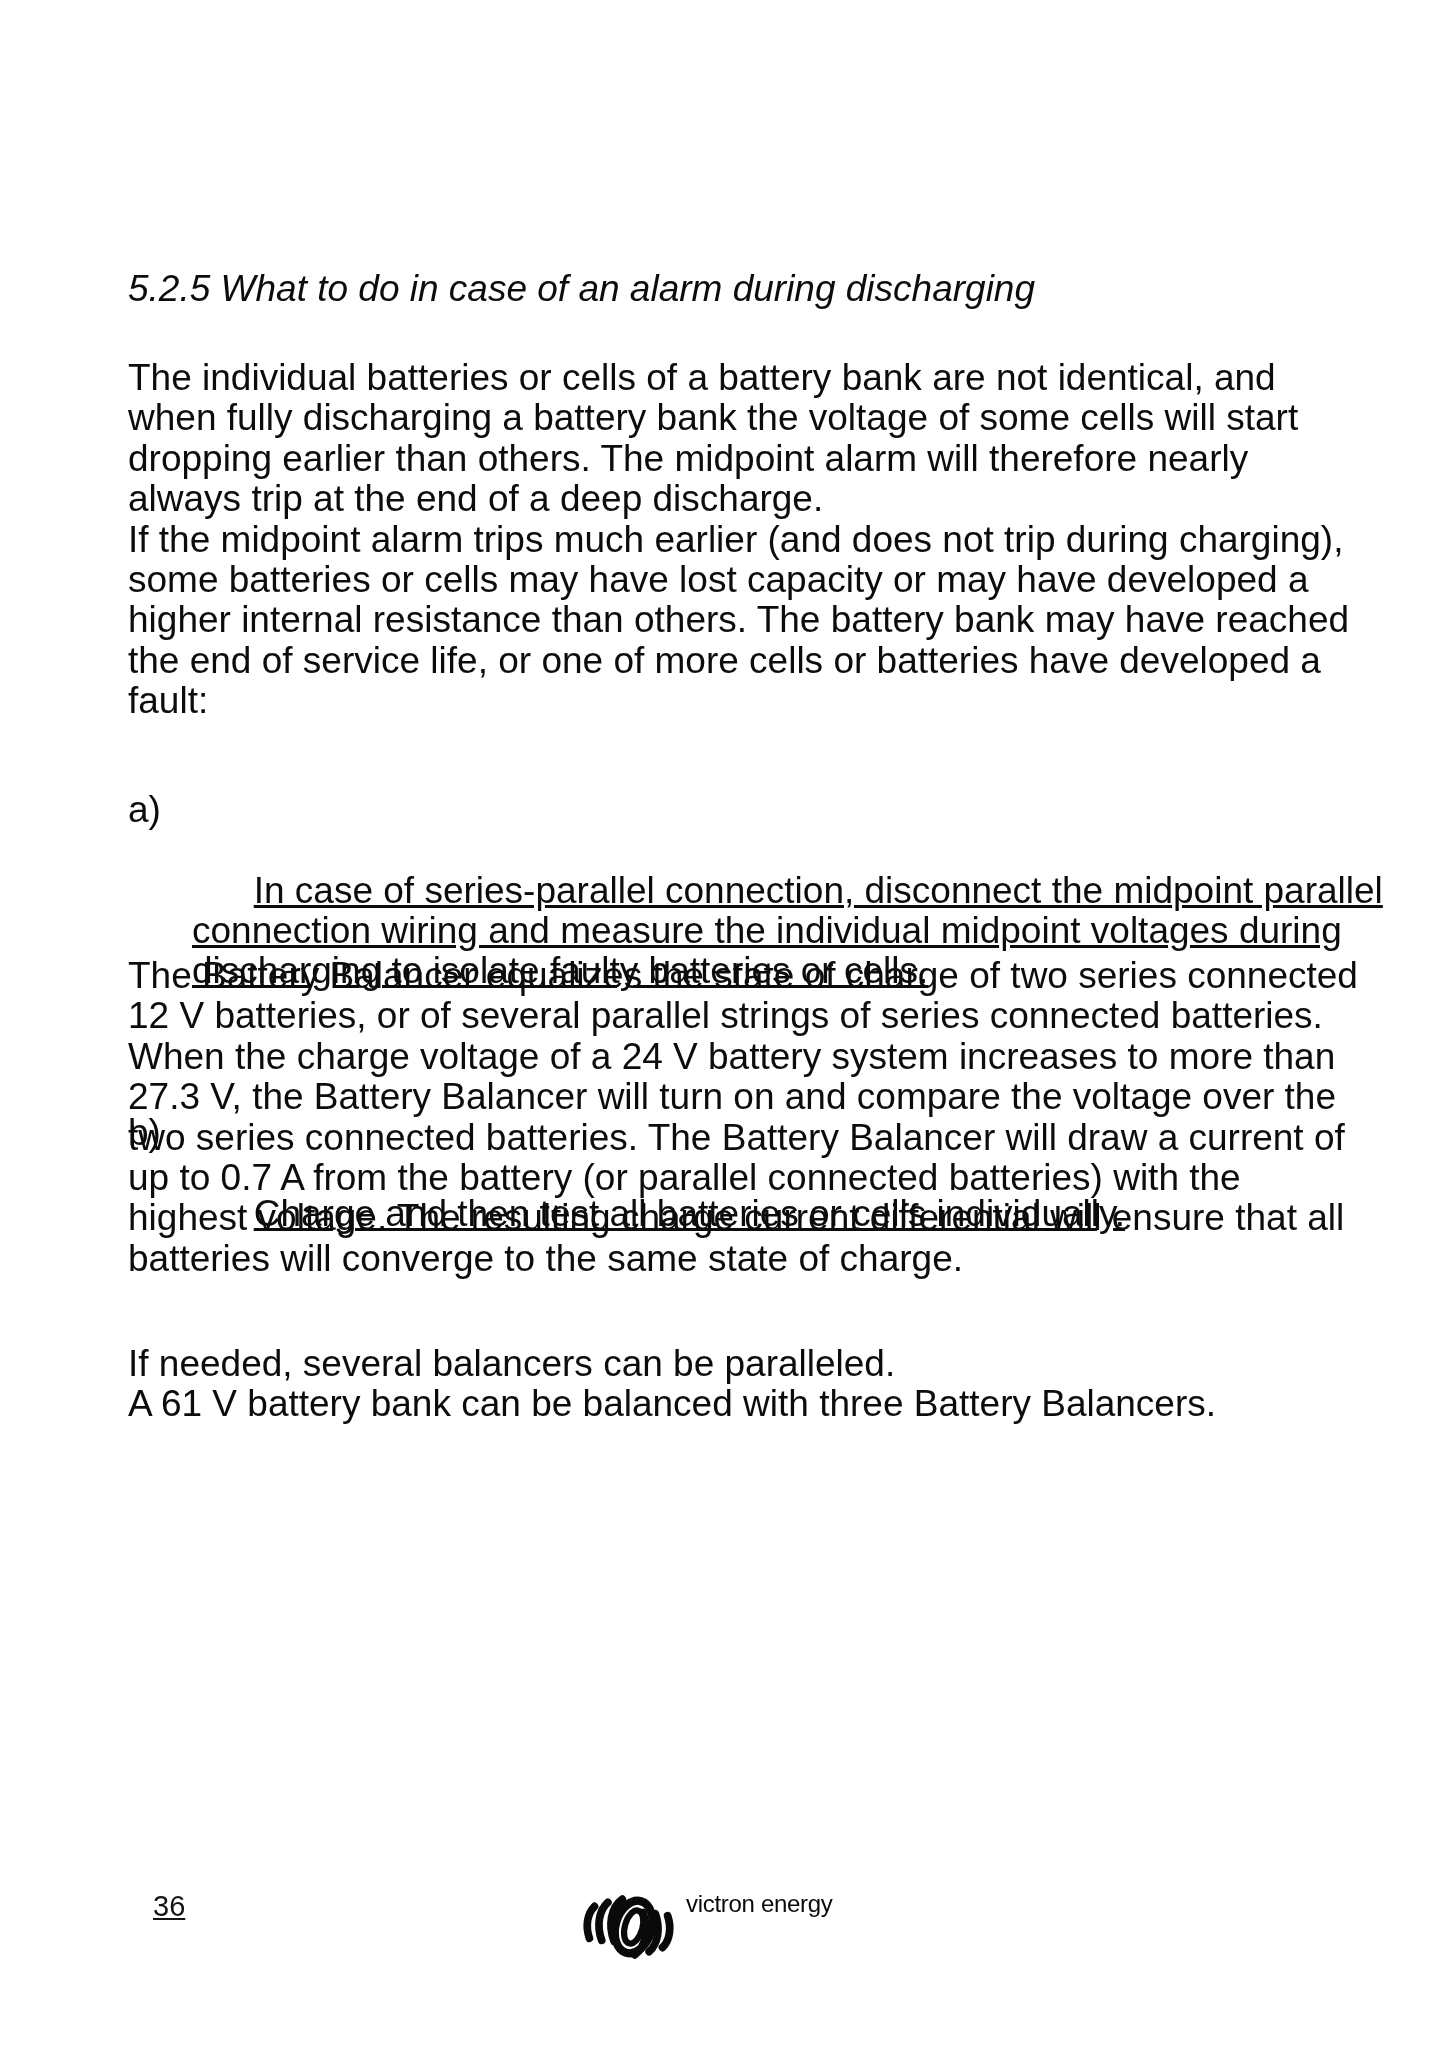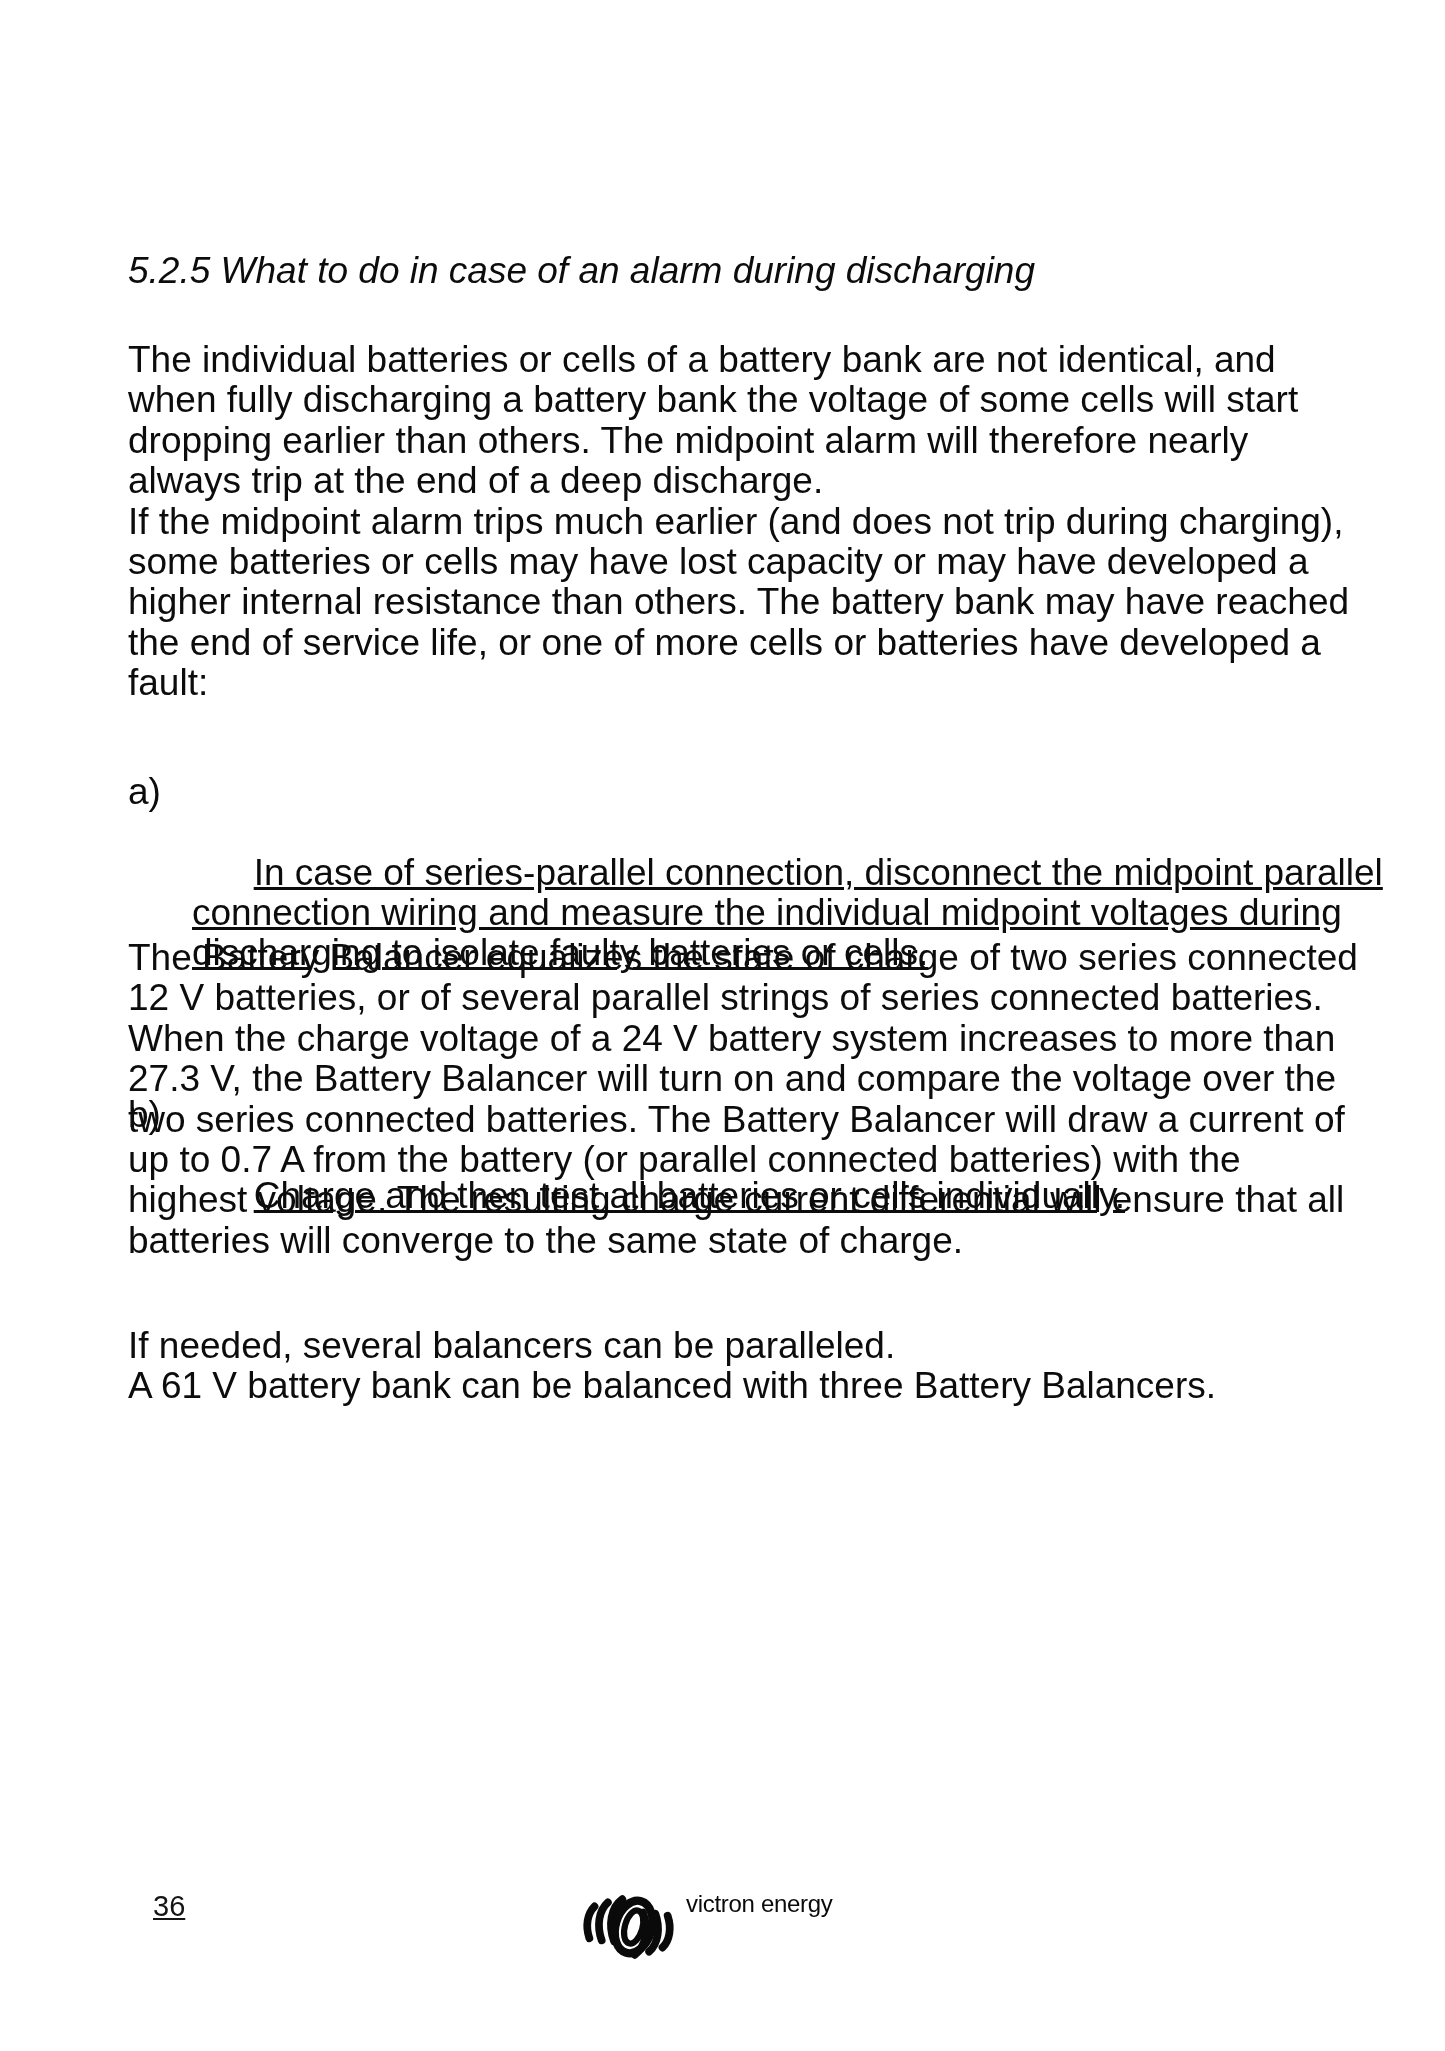--- a/index.html
+++ b/index.html
@@ -13,20 +13,21 @@
     overflow:hidden;
   }
   .txt {
     position:absolute;
     left:128px;
     width:1240px;
     font-size:37px;
     line-height:40.4px;
     white-space:pre;
     color:#0c0c0c;
+    margin-top:18px;
   }
   .heading { font-style:italic; }
   .list { }
   .list-item { position:relative; padding-left:64px; }
   .list-marker { position:absolute; left:0; top:0; }
   .item-text { white-space:pre;text-decoration:underline; }
   .page-num {
     position:absolute; left:153px; top:1890px;
     font-size:29px; line-height:32px; color:#141414;text-decoration:underline;
   }

